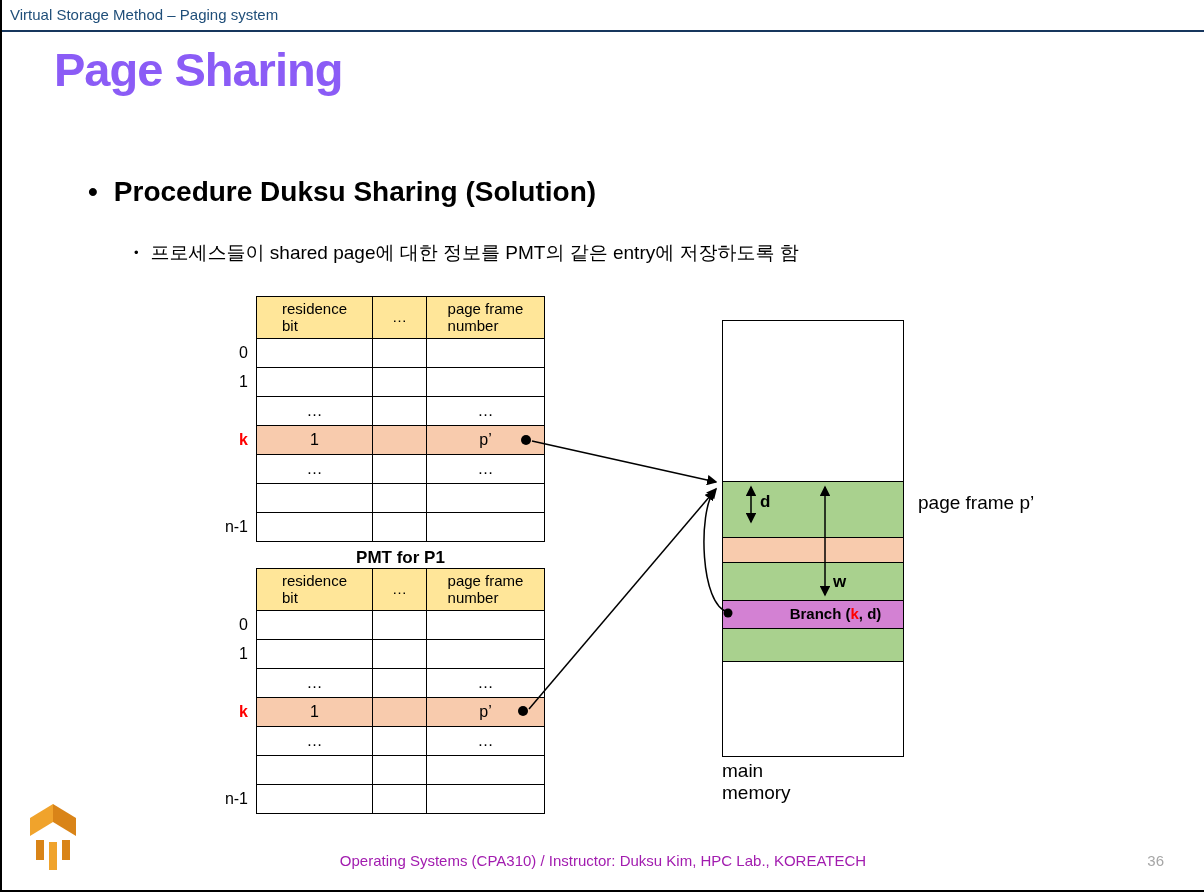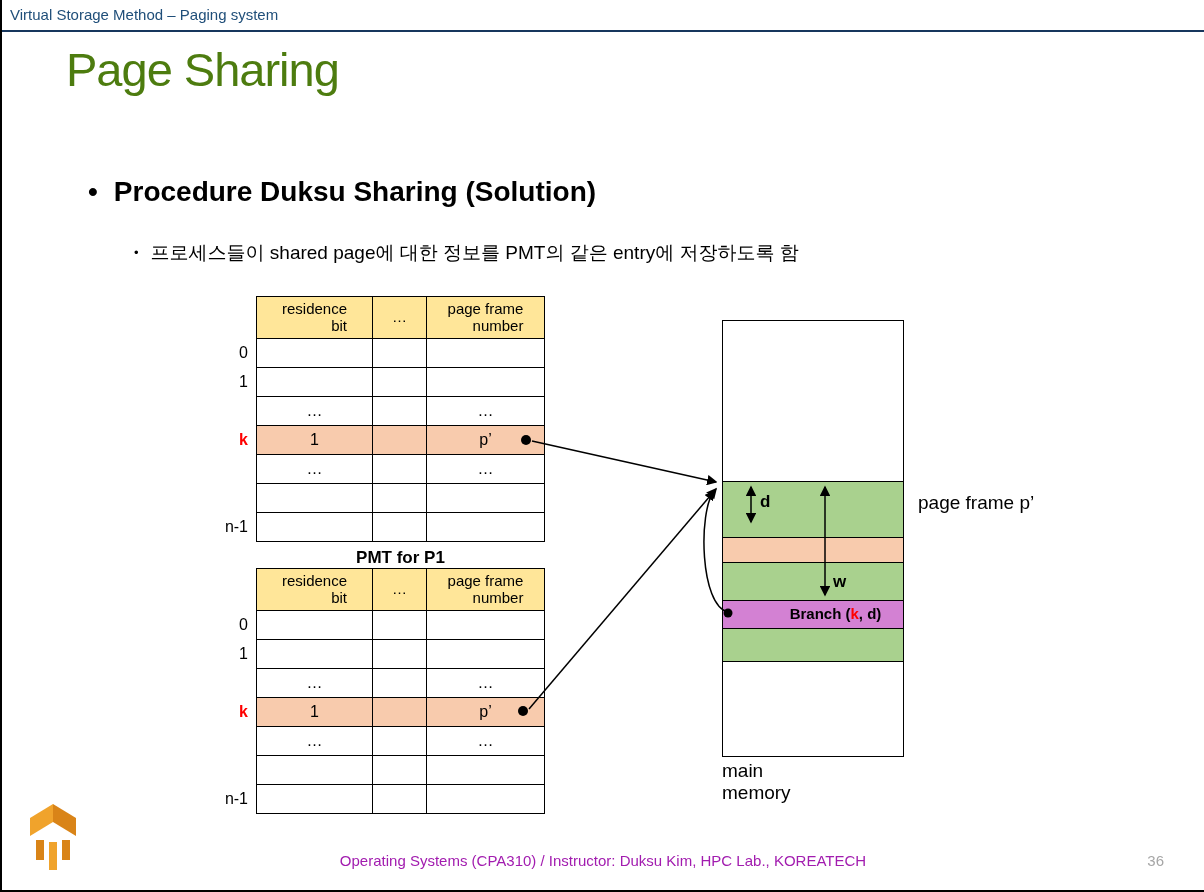--- a/index.html
+++ b/index.html
@@ -17,21 +17,21 @@
   .breadcrumb {
     position: absolute; left: 8px; top: 6px;
     font-size: 15px; font-weight: normal; color: #1F4E79;
   }
   .top-rule {
     position: absolute; left: 0; top: 30px; width: 100%; height: 2px;
     background: #17365D;
   }
   .title {
     position: absolute; left: 52px; top: 42px;
-    font-size: 47px; font-weight: normal; color: #4d7c0f; letter-spacing: -1px; margin-left: 12px;
+    font-size: 47px; font-weight: bold; color: #8b5cf6; letter-spacing: -1px;
   }
   .bullet1 {
     position: absolute; left: 86px; top: 176px;
     font-size: 28px; font-weight: bold; color: #000;
   }
   .bullet1 .dot { margin-right: 16px; }
   .bullet2 {
     position: absolute; left: 132px; top: 240px;
     font-size: 19px; color: #000;
   }
@@ -44,21 +44,21 @@
   .lbl {
     height: 29px; line-height: 29px; text-align: right; padding-right: 8px;
     font-size: 16px; color: #000;
   }
   .lbl.spacer { height: 42px; }
   .lbl.red-k { color: #FF0000; font-weight: bold; }
   .tbl { border-top: 1px solid #000; border-left: 1px solid #000; width: 289px; }
   .thead { display: flex; height: 42px; }
   .th {
     background: #FFE699; font-size: 15px; line-height: 1.12;
-    display: flex; align-items: center; justify-content: center; text-align: right;
+    display: flex; align-items: center; justify-content: center; text-align: left;
     border-right: 1px solid #000; border-bottom: 1px solid #000;
     white-space: pre-line;
   }
   .trow { display: flex; height: 29px; }
   .td {
     text-align: center; font-size: 16px; line-height: 28px;
     border-right: 1px solid #000; border-bottom: 1px solid #000;
     background: #fff;
   }
   .th:nth-child(1), .td:nth-child(1) { width: 116px; }

